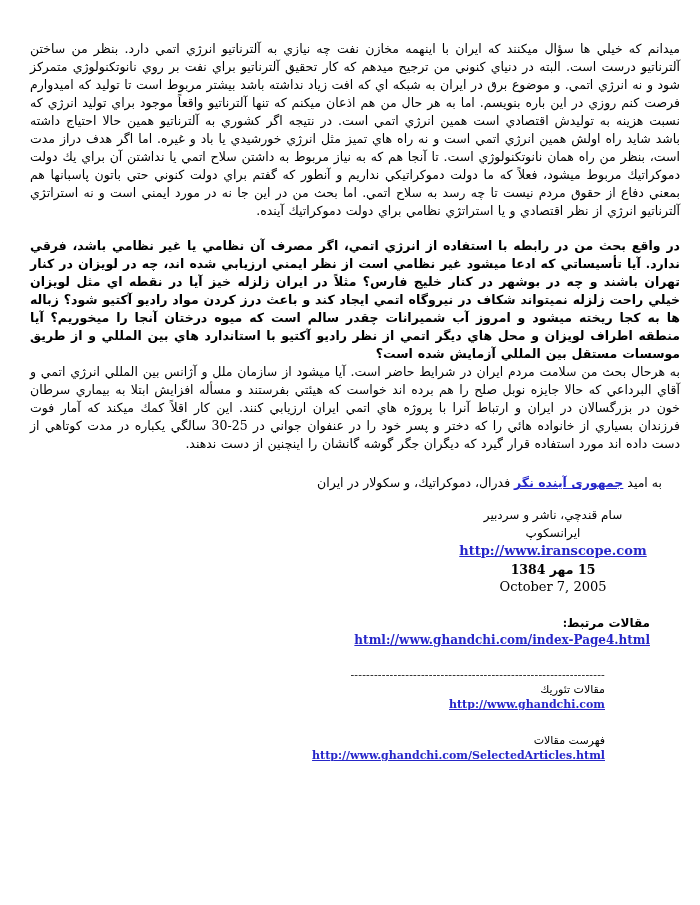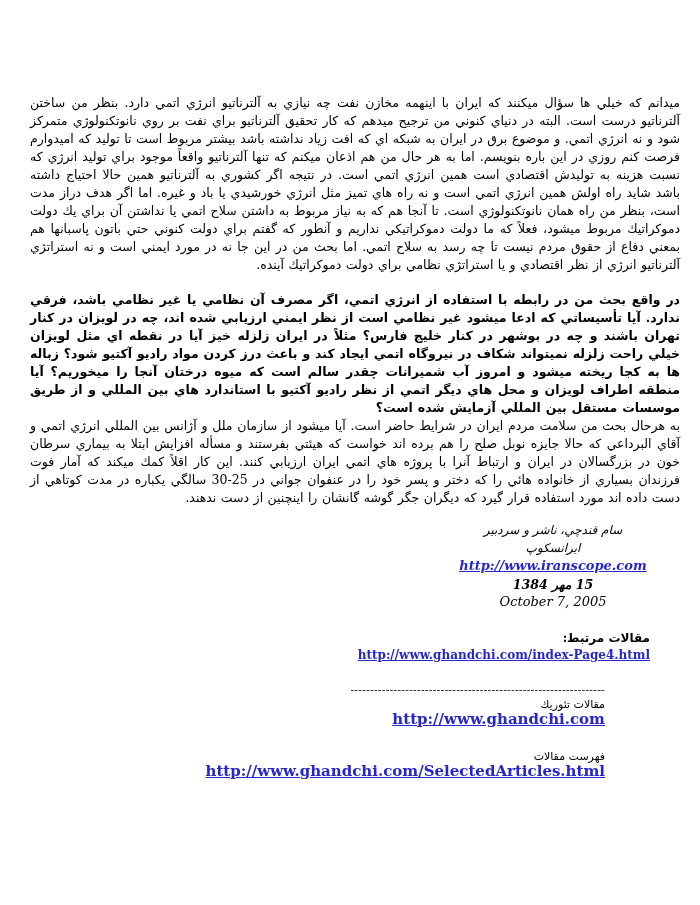--- a/index.html
+++ b/index.html
@@ -9,21 +9,21 @@
   }
   body {
     width: 700px;
     height: 905px;
     overflow: hidden;
     font-family: "DejaVu Serif", "DejaVu Sans", serif;
     color: #000000;
   }
   .content {
     direction: rtl;
-    padding: 94px 20px 0 30px; 
+    padding: 40px 20px 0 30px; 
     font-size: 12.5px;
     line-height: 18px;
   }
   .para {
     margin: 0;
     text-align: justify;
     text-align-last: right;
     word-spacing: 0.5px;
   }
   .para.bold { font-weight: bold; margin-top: 17px; }
@@ -38,21 +38,20 @@
     text-decoration: underline;
     cursor: pointer;
   }
   .signature {
     margin: 15px 27px 0 0;
     width: 200px;
     margin-left: auto;      
     text-align: center;
     line-height: 17.5px;
     font-size: 12px;
-    font-style: italic;
   }
   .signature .url { font-size: 13px; }
   .signature .date-fa { font-weight: bold; font-size: 12.5px; }
   .signature .date-en { font-size: 13px; direction: ltr; }
   .related {
     margin: 19px 30px 0 0;
     text-align: right;
     line-height: 17px;
     font-size: 12px;
   }
@@ -63,46 +62,47 @@
     line-height: 15.5px;
     font-size: 11px;
   }
   .footer .dashes {
     direction: ltr;
     text-align: right;
     letter-spacing: 0.2px;
     line-height: 13px;
     color: #111;
   }
-  .footer a.link { font-size: 15px; }
+  .footer a.link { font-size: 11px; }
   .footer .gap { margin-top: 20px; }
 </style>
 </head>
 <body>
 
 <div class="content">
 
   <p class="para">ميدانم كه خيلي ها سؤال ميكنند كه ايران با اينهمه مخازن نفت چه نيازي به آلترناتيو انرژي اتمي دارد.  بنظر من ساختن آلترناتيو درست است.  البته در دنياي كنوني من ترجيح ميدهم كه كار تحقيق آلترناتيو براي نفت بر روي نانوتكنولوژي متمركز شود و نه انرژي اتمي. و موضوع برق در ايران به شبكه اي كه افت زياد نداشته باشد بيشتر مربوط است تا توليد كه اميدوارم فرصت كنم روزي در اين باره بنويسم.  اما به هر حال من هم اذعان ميكنم كه تنها آلترناتيو واقعاً موجود براي توليد انرژي كه نسبت هزينه به توليدش اقتصادي است همين انرژي اتمي است.  در نتيجه اگر كشوري به آلترناتيو همين حالا احتياج داشته باشد شايد راه اولش همين انرژي اتمي است و نه راه هاي تميز مثل انرژي خورشيدي يا باد و غيره.  اما اگر هدف دراز مدت است، بنظر من راه همان نانوتكنولوژي است.  تا آنجا هم كه به نياز مربوط به داشتن سلاح اتمي يا نداشتن آن براي يك دولت دموكراتيك مربوط ميشود، فعلاً كه ما دولت دموكراتيكي نداريم و آنطور كه گفتم براي دولت كنوني حتي باتون پاسبانها هم بمعني دفاع از حقوق مردم نيست تا چه رسد به سلاح اتمي.  اما بحث من در اين جا نه در مورد ايمني است و نه استراتژي آلترناتيو انرژي از نظر اقتصادي و يا استراتژي نظامي براي دولت دموكراتيك آينده.</p>
 
   <p class="para bold">در واقع بحث من در رابطه با استفاده از انرژي اتمي،  اگر مصرف آن نظامي يا غير نظامي باشد،  فرقي ندارد.  آيا تأسيساتي كه ادعا ميشود غير نظامي است از نظر ايمني ارزيابي شده اند، چه در لويزان در كنار تهران باشند و چه در بوشهر در كنار خليج فارس؟ مثلاً در ايران زلزله خيز آيا در نقطه اي مثل لويزان خيلي راحت زلزله نميتواند شكاف در نيروگاه اتمي ايجاد كند و باعث درز كردن مواد راديو آكتيو شود؟  زباله ها به كجا ريخته ميشود و امروز آب شميرانات چقدر سالم است كه ميوه درختان آنجا را ميخوريم؟  آيا منطقه اطراف لويزان و محل هاي ديگر اتمي از نظر راديو آكتيو با استاندارد هاي بين المللي و از طريق موسسات مستقل بين المللي آزمايش شده است؟</p>
 
   <p class="para p3">به هرحال بحث من سلامت مردم ايران در شرايط حاضر است.  آيا ميشود از سازمان ملل و آژانس بين المللي انرژي اتمي و آقاي البرداعي كه حالا جايزه نوبل صلح را هم برده اند خواست كه هيئتي بفرستند و مسأله افزايش ابتلا به بيماري سرطان خون در بزرگسالان در ايران و ارتباط آنرا با پروژه هاي اتمي ايران ارزيابي كنند.  اين كار اقلاً كمك ميكند كه آمار فوت فرزندان بسياري از خانواده هائي را كه دختر و پسر خود را در عنفوان جواني در 25-30 سالگي يكباره در مدت كوتاهي از دست داده اند مورد استفاده قرار گيرد كه ديگران جگر گوشه گانشان را اينچنين از دست ندهند.</p>
 
+  <p class="hope-line"><span>به اميد </span><a class="link" href="#">جمهوری آينده نگر</a><span>  فدرال، دموكراتيك، و سكولار در ايران</span></p>
 
   <div class="signature">
     <div>سام قندچي، ناشر و سردبير</div>
     <div>ايرانسكوپ</div>
     <div><a class="link url" href="#">http://www.iranscope.com</a></div>
     <div class="date-fa">15 مهر 1384</div>
     <div class="date-en">October 7, 2005</div>
   </div>
 
   <div class="related">
     <div class="label">مقالات مرتبط:</div>
-    <div><a class="link" href="#">http://www.ghandchi.com/index-Page4.html</a></div>
+    <div><a class="link" href="#">html://www.ghandchi.com/index-Page4.html</a></div>
   </div>
 
   <div class="footer">
     <div class="dashes">-----------------------------------------------------------------</div>
     <div>مقالات تئوريك</div>
     <div><a class="link" href="#">http://www.ghandchi.com</a></div>
     <div class="gap">فهرست مقالات</div>
     <div><a class="link" href="#">http://www.ghandchi.com/SelectedArticles.html</a></div>
   </div>
 

